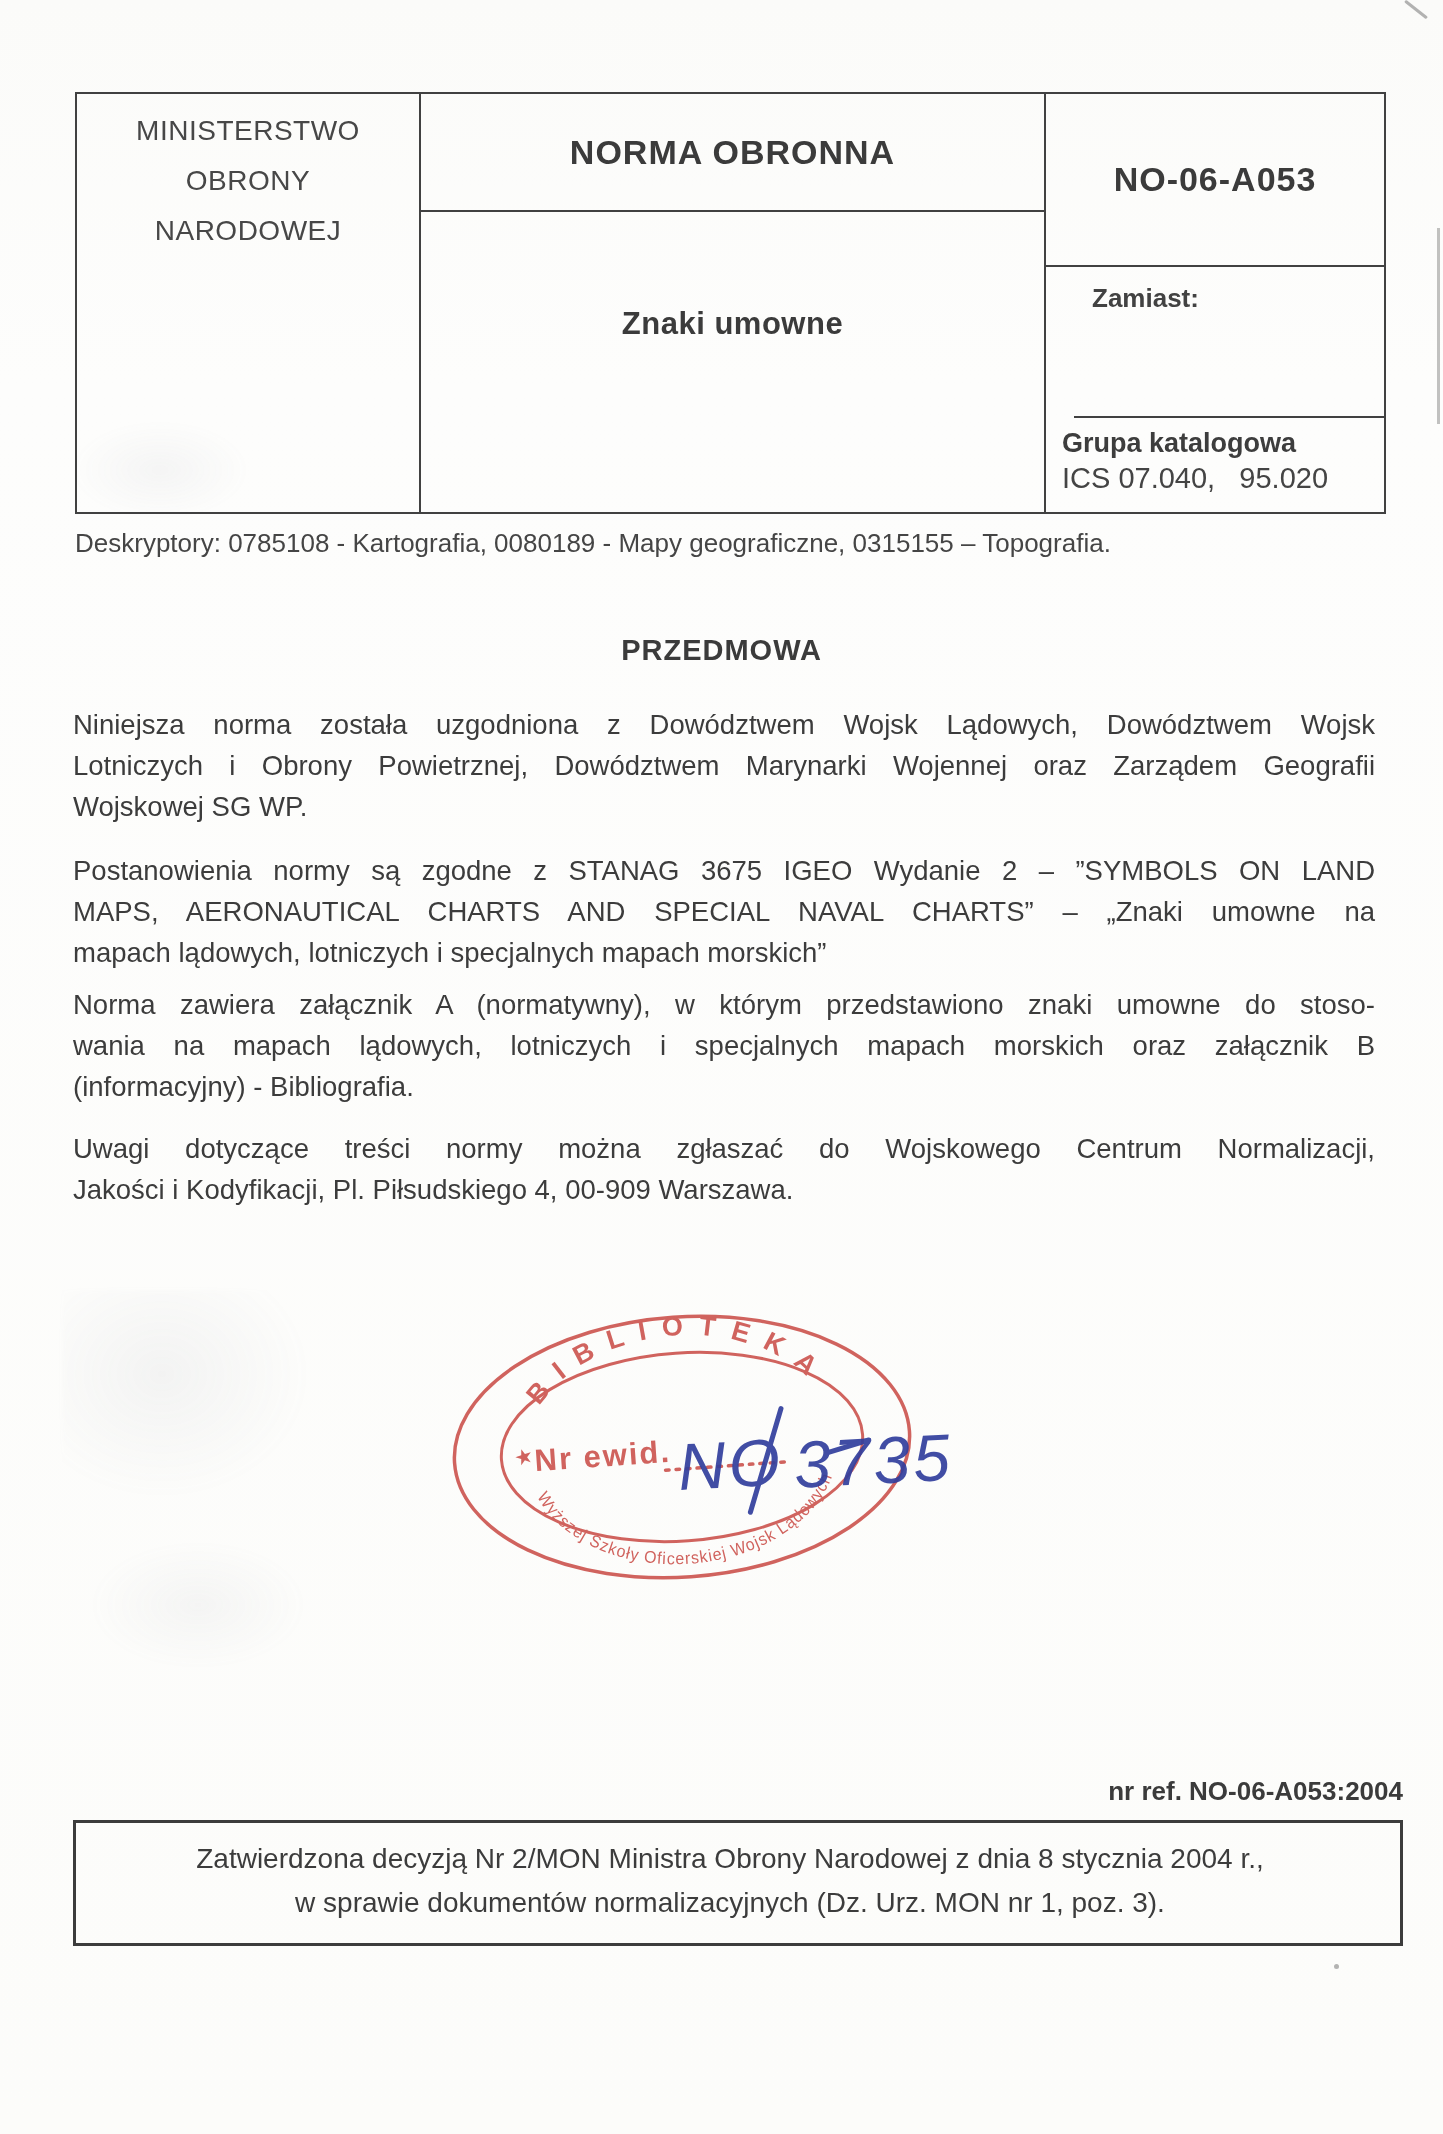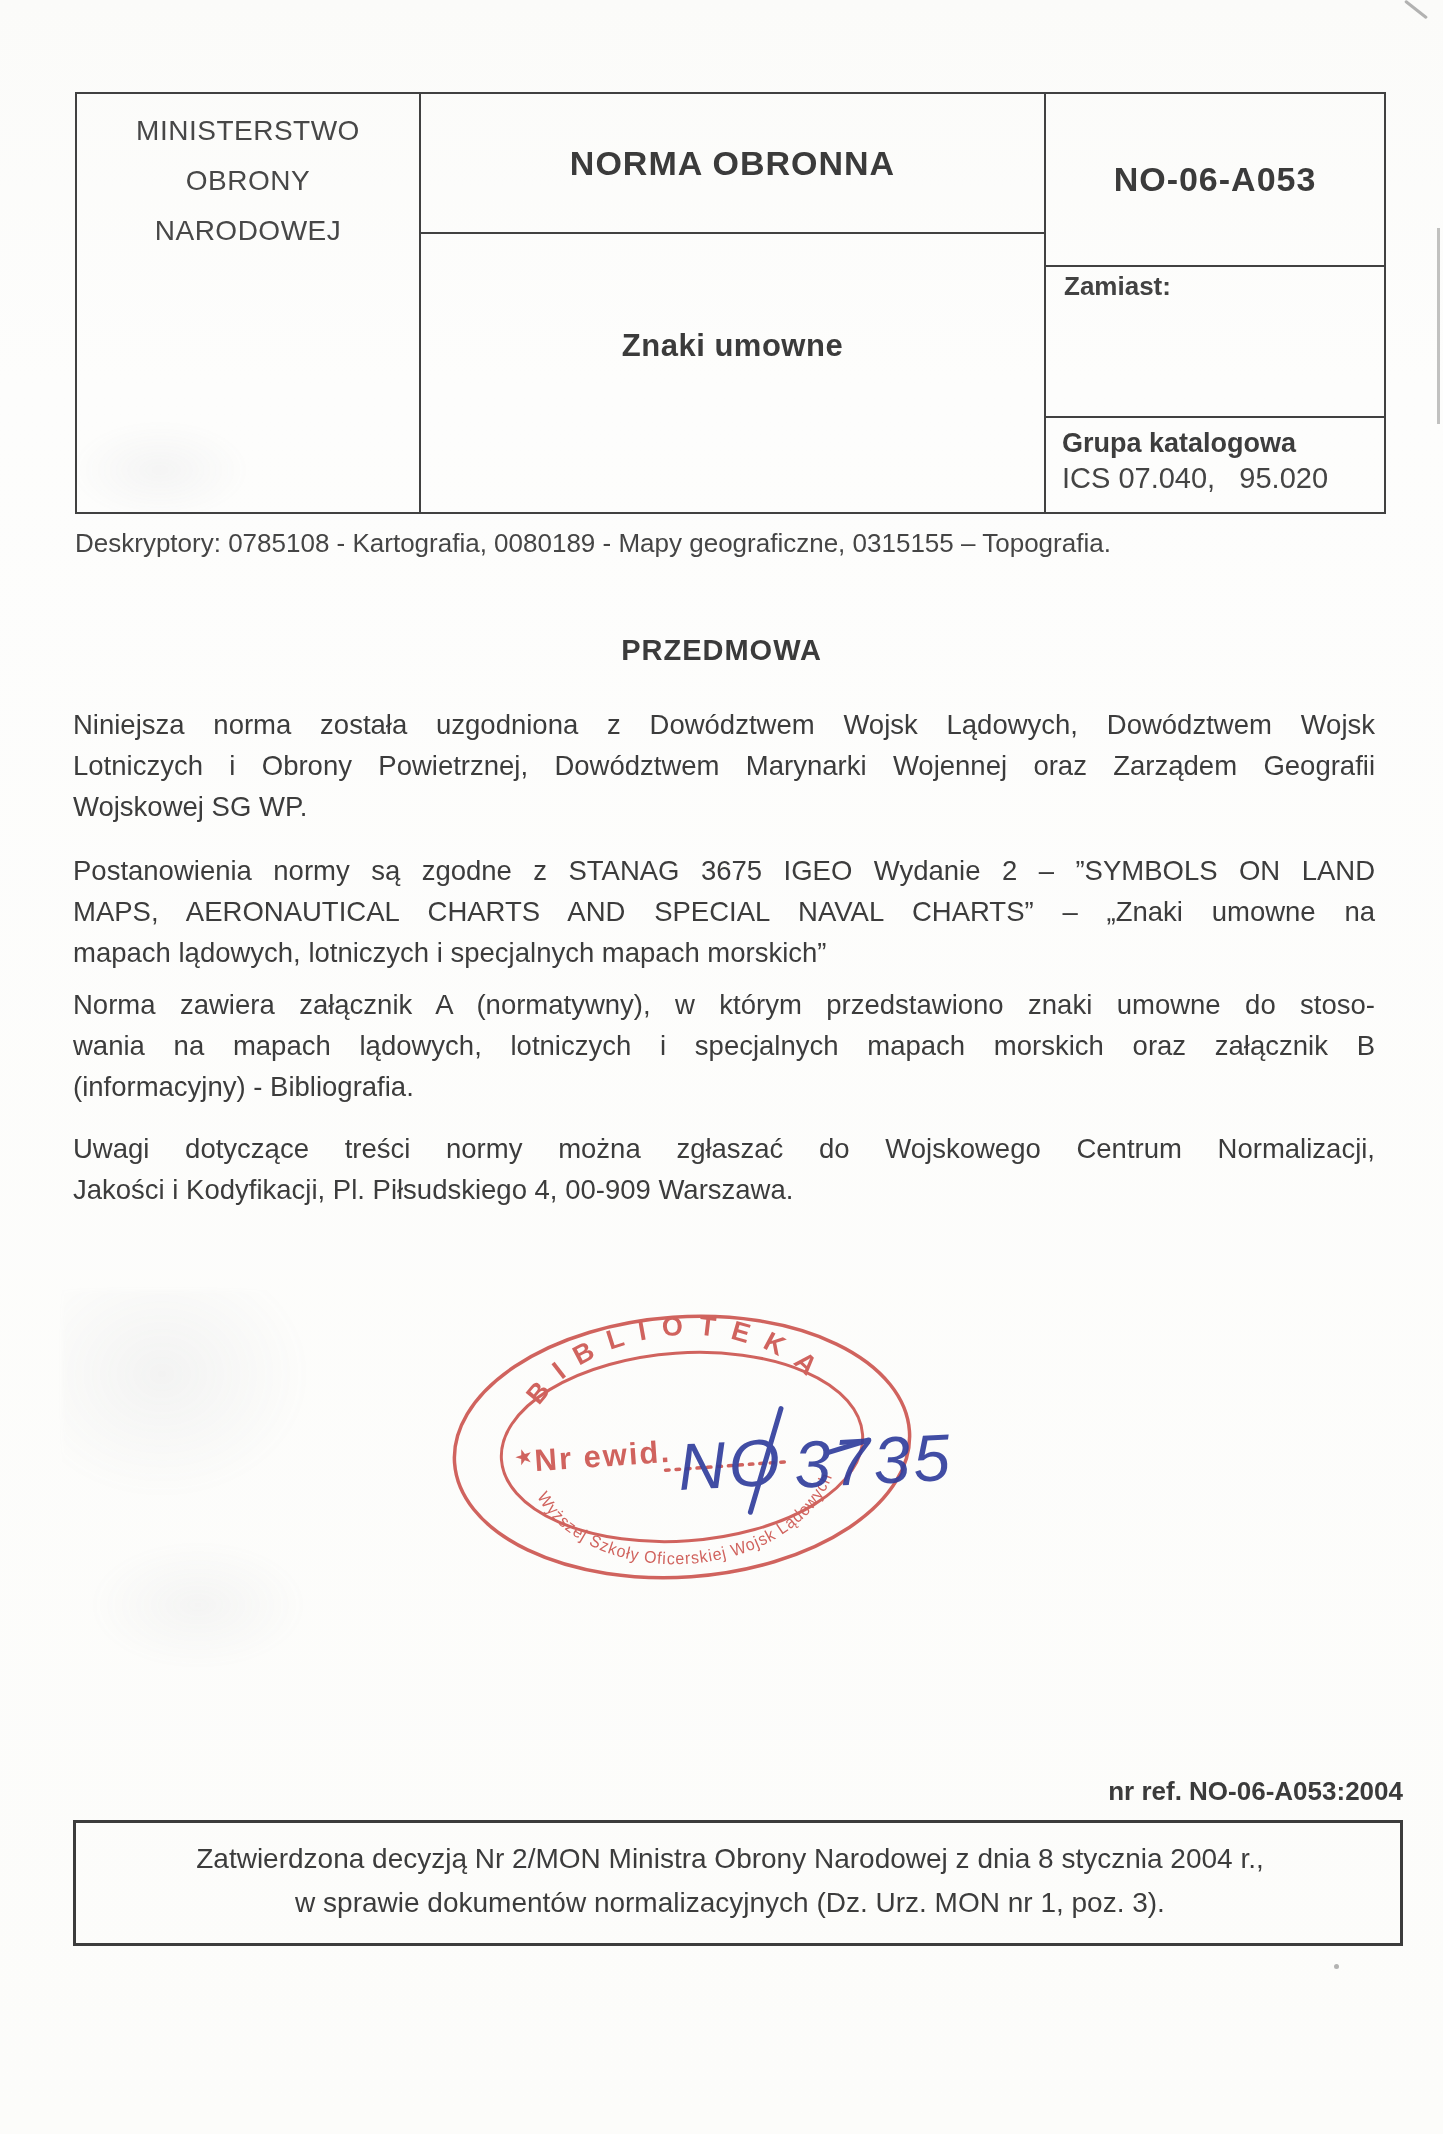--- a/index.html
+++ b/index.html
@@ -12,28 +12,28 @@
   
   #header-table {
     position:absolute; left:75px; top:92px; width:1311px; height:422px;
     display:grid; grid-template-columns:342px 625px 1fr;
     border:2px solid #414141; box-sizing:border-box;
   }
   .col { position:relative; box-sizing:border-box; }
   .col + .col { border-left:2px solid #414141; }
   .ministry { display:flex; flex-direction:column; justify-content:flex-start; align-items:center; padding-top:12px; }
   .ministry .pline { font-size:28px; line-height:50px; letter-spacing:.5px; color:#474747; text-align:center; }
-  .mid-row1 { height:140px; border-bottom:2px solid #414141; display:flex; align-items:center; justify-content:center; box-sizing:border-box; }
+  .mid-row1 { height:118px; border-bottom:2px solid #414141; display:flex; align-items:center; justify-content:center; box-sizing:border-box; }
   .doc-type { font-size:34px; font-weight:bold; letter-spacing:1px; color:#3b3b3b; }
   .mid-row2 { padding-top:60px; text-align:center; }
   .title-lines .pline { font-size:28px; line-height:40px; text-align:center; color:#424242; }
   .subtitle { margin-top:34px; font-size:31px; font-weight:bold; color:#3b3b3b; letter-spacing:.5px; }
   .right-row1 { height:173px; border-bottom:2px solid #414141; display:flex; align-items:center; justify-content:center; box-sizing:border-box; }
   .doc-number { font-size:34px; font-weight:bold; color:#3b3b3b; letter-spacing:1px; }
-  .right-row2 { height:151px; border-bottom:2px solid #414141; padding:4px 18px; box-sizing:border-box; }
+  .right-row2 { height:151px; border-bottom:2px solid #414141; padding:16px 18px; box-sizing:border-box;margin-left:28px; }
   .replaces { font-size:26px; font-weight:bold; color:#424242; }
   .right-row3 { padding:8px 16px; }
   .catalog-label { font-size:27px; font-weight:bold; line-height:34px; color:#3d3d3d; }
   .catalog-value { font-size:29px; line-height:36px; color:#444; white-space:pre; }
   
   #descriptors { position:absolute; left:75px; top:528px; width:1300px; font-size:26px; color:#454545; }
   #foreword-heading { position:absolute; left:0; top:634px; width:100%; text-align:center; font-size:29px; font-weight:bold; letter-spacing:1px; color:#3b3b3b; }
   .para { position:absolute; left:73px; width:1302px; font-size:27.5px; color:#3c3c3c; }
   .para .pline { line-height:41px; text-align:justify; text-align-last:justify; }
   .para .pline:last-child { text-align:left; text-align-last:left; }

